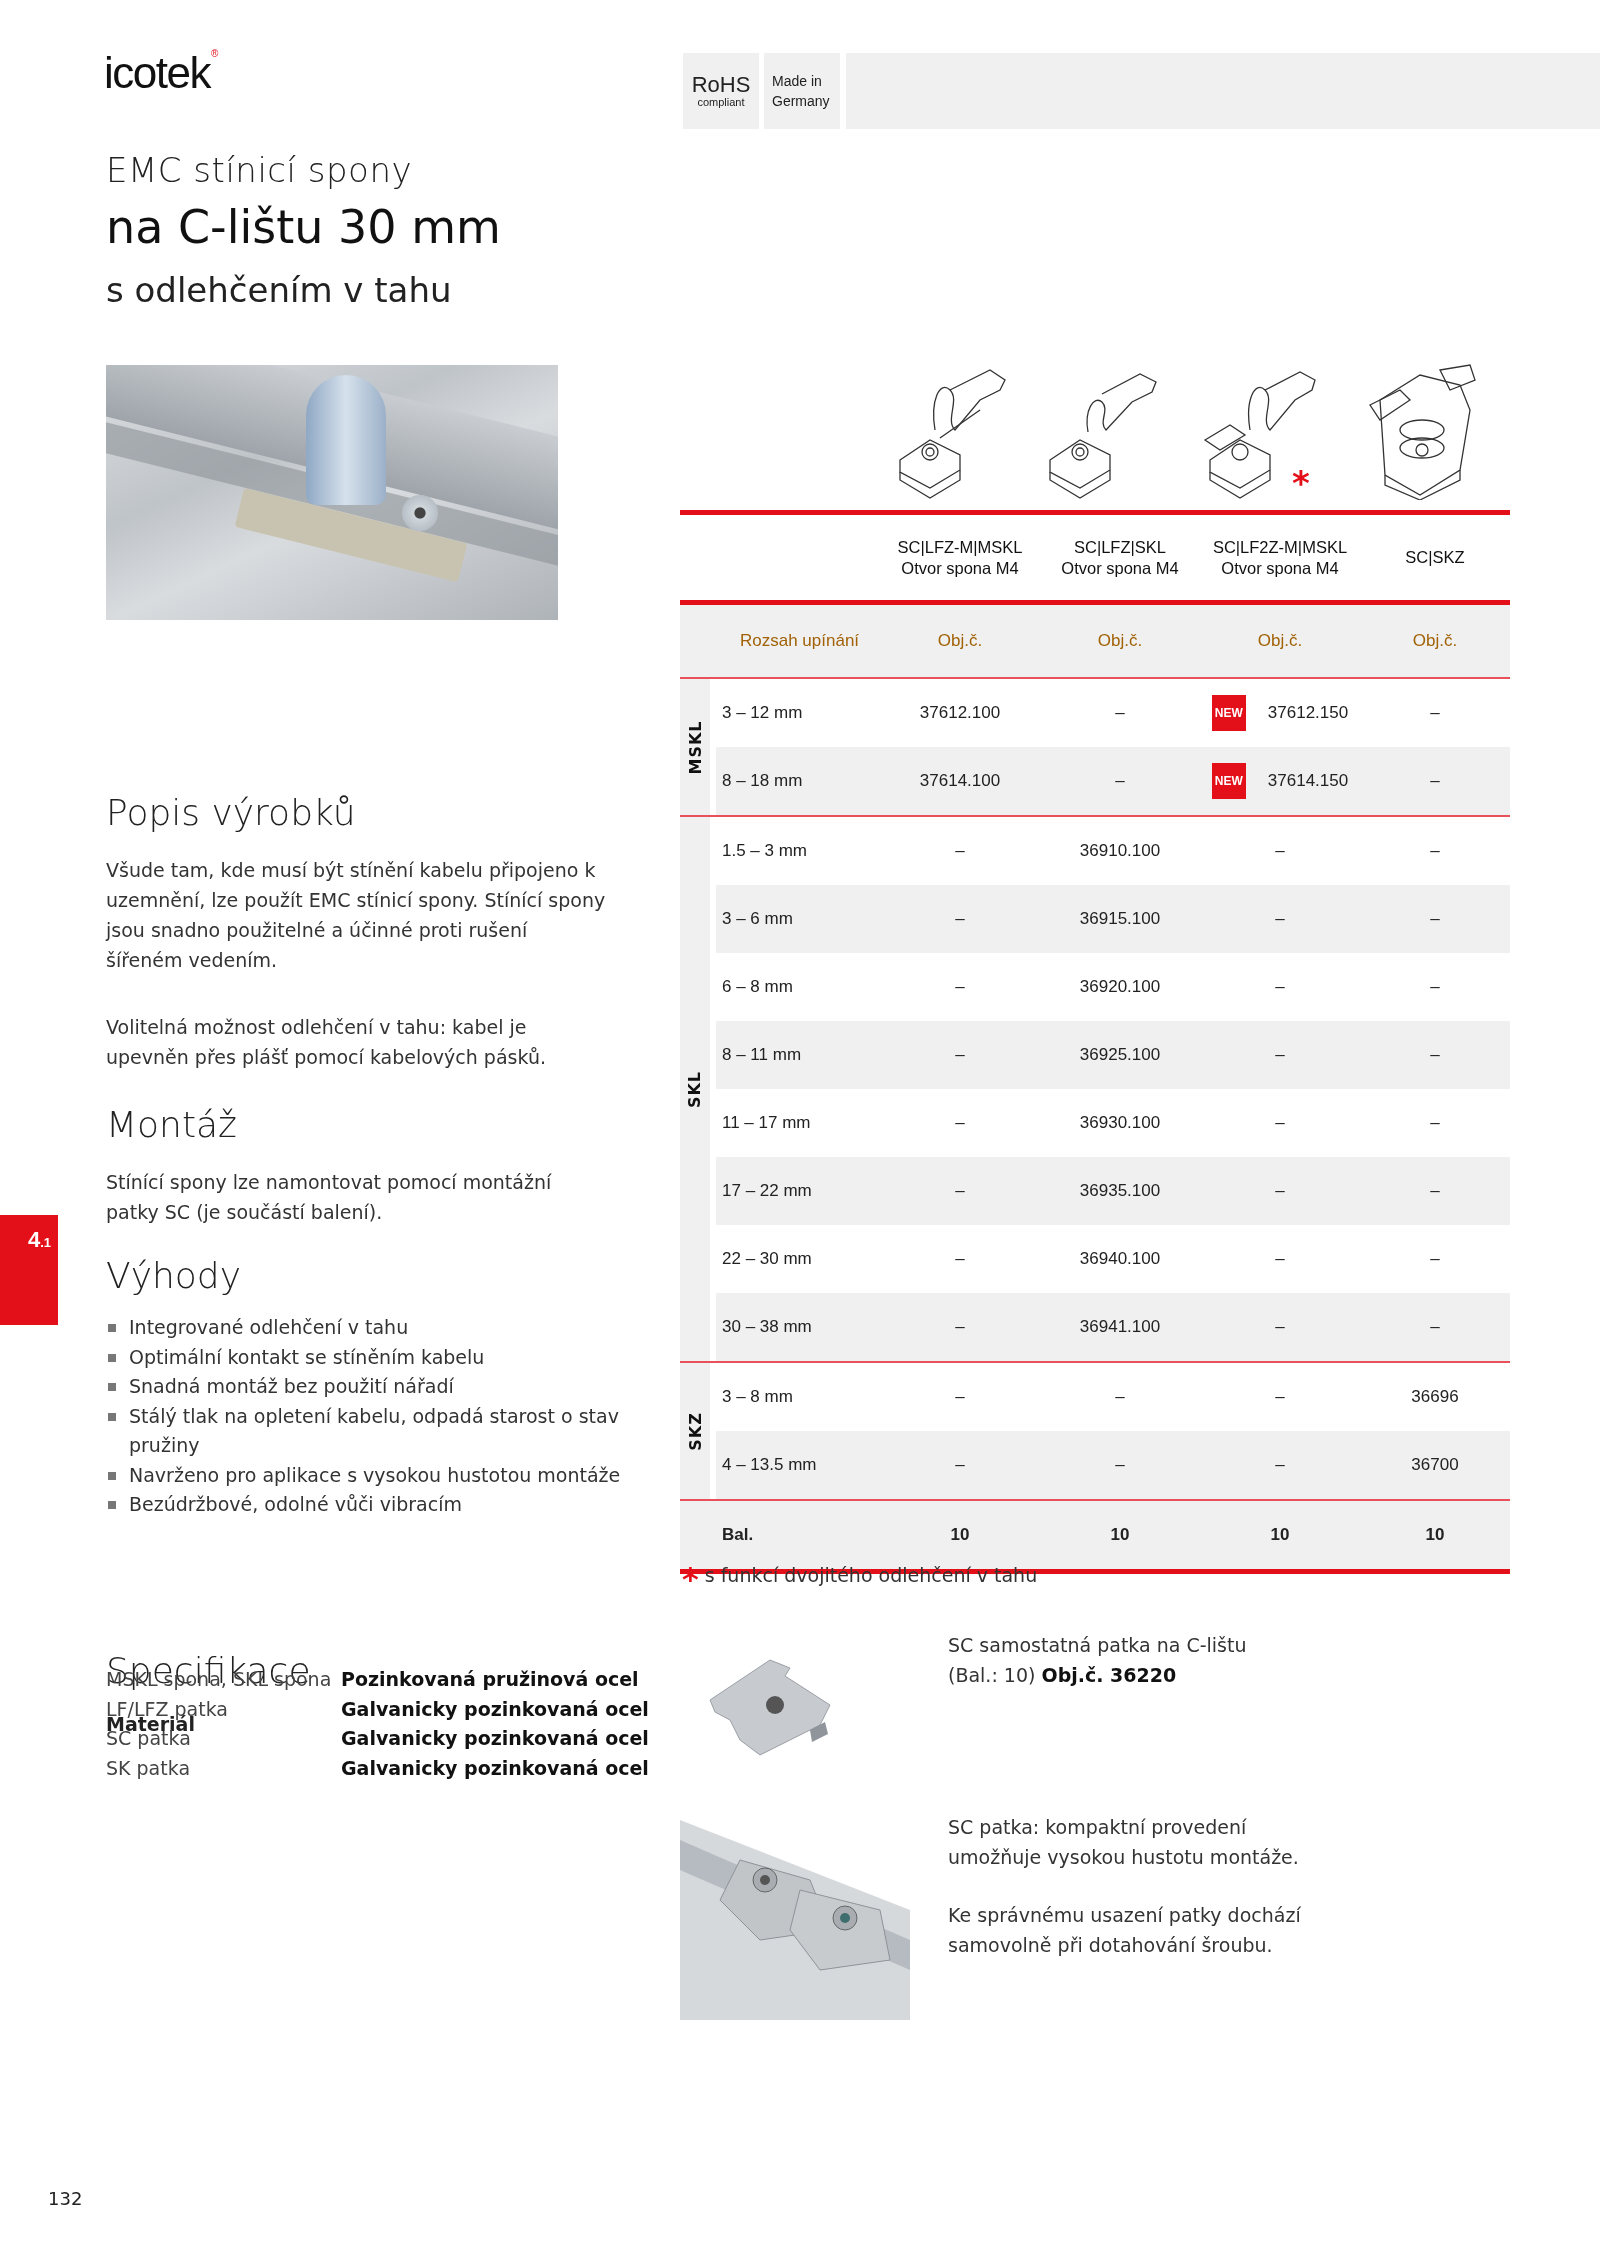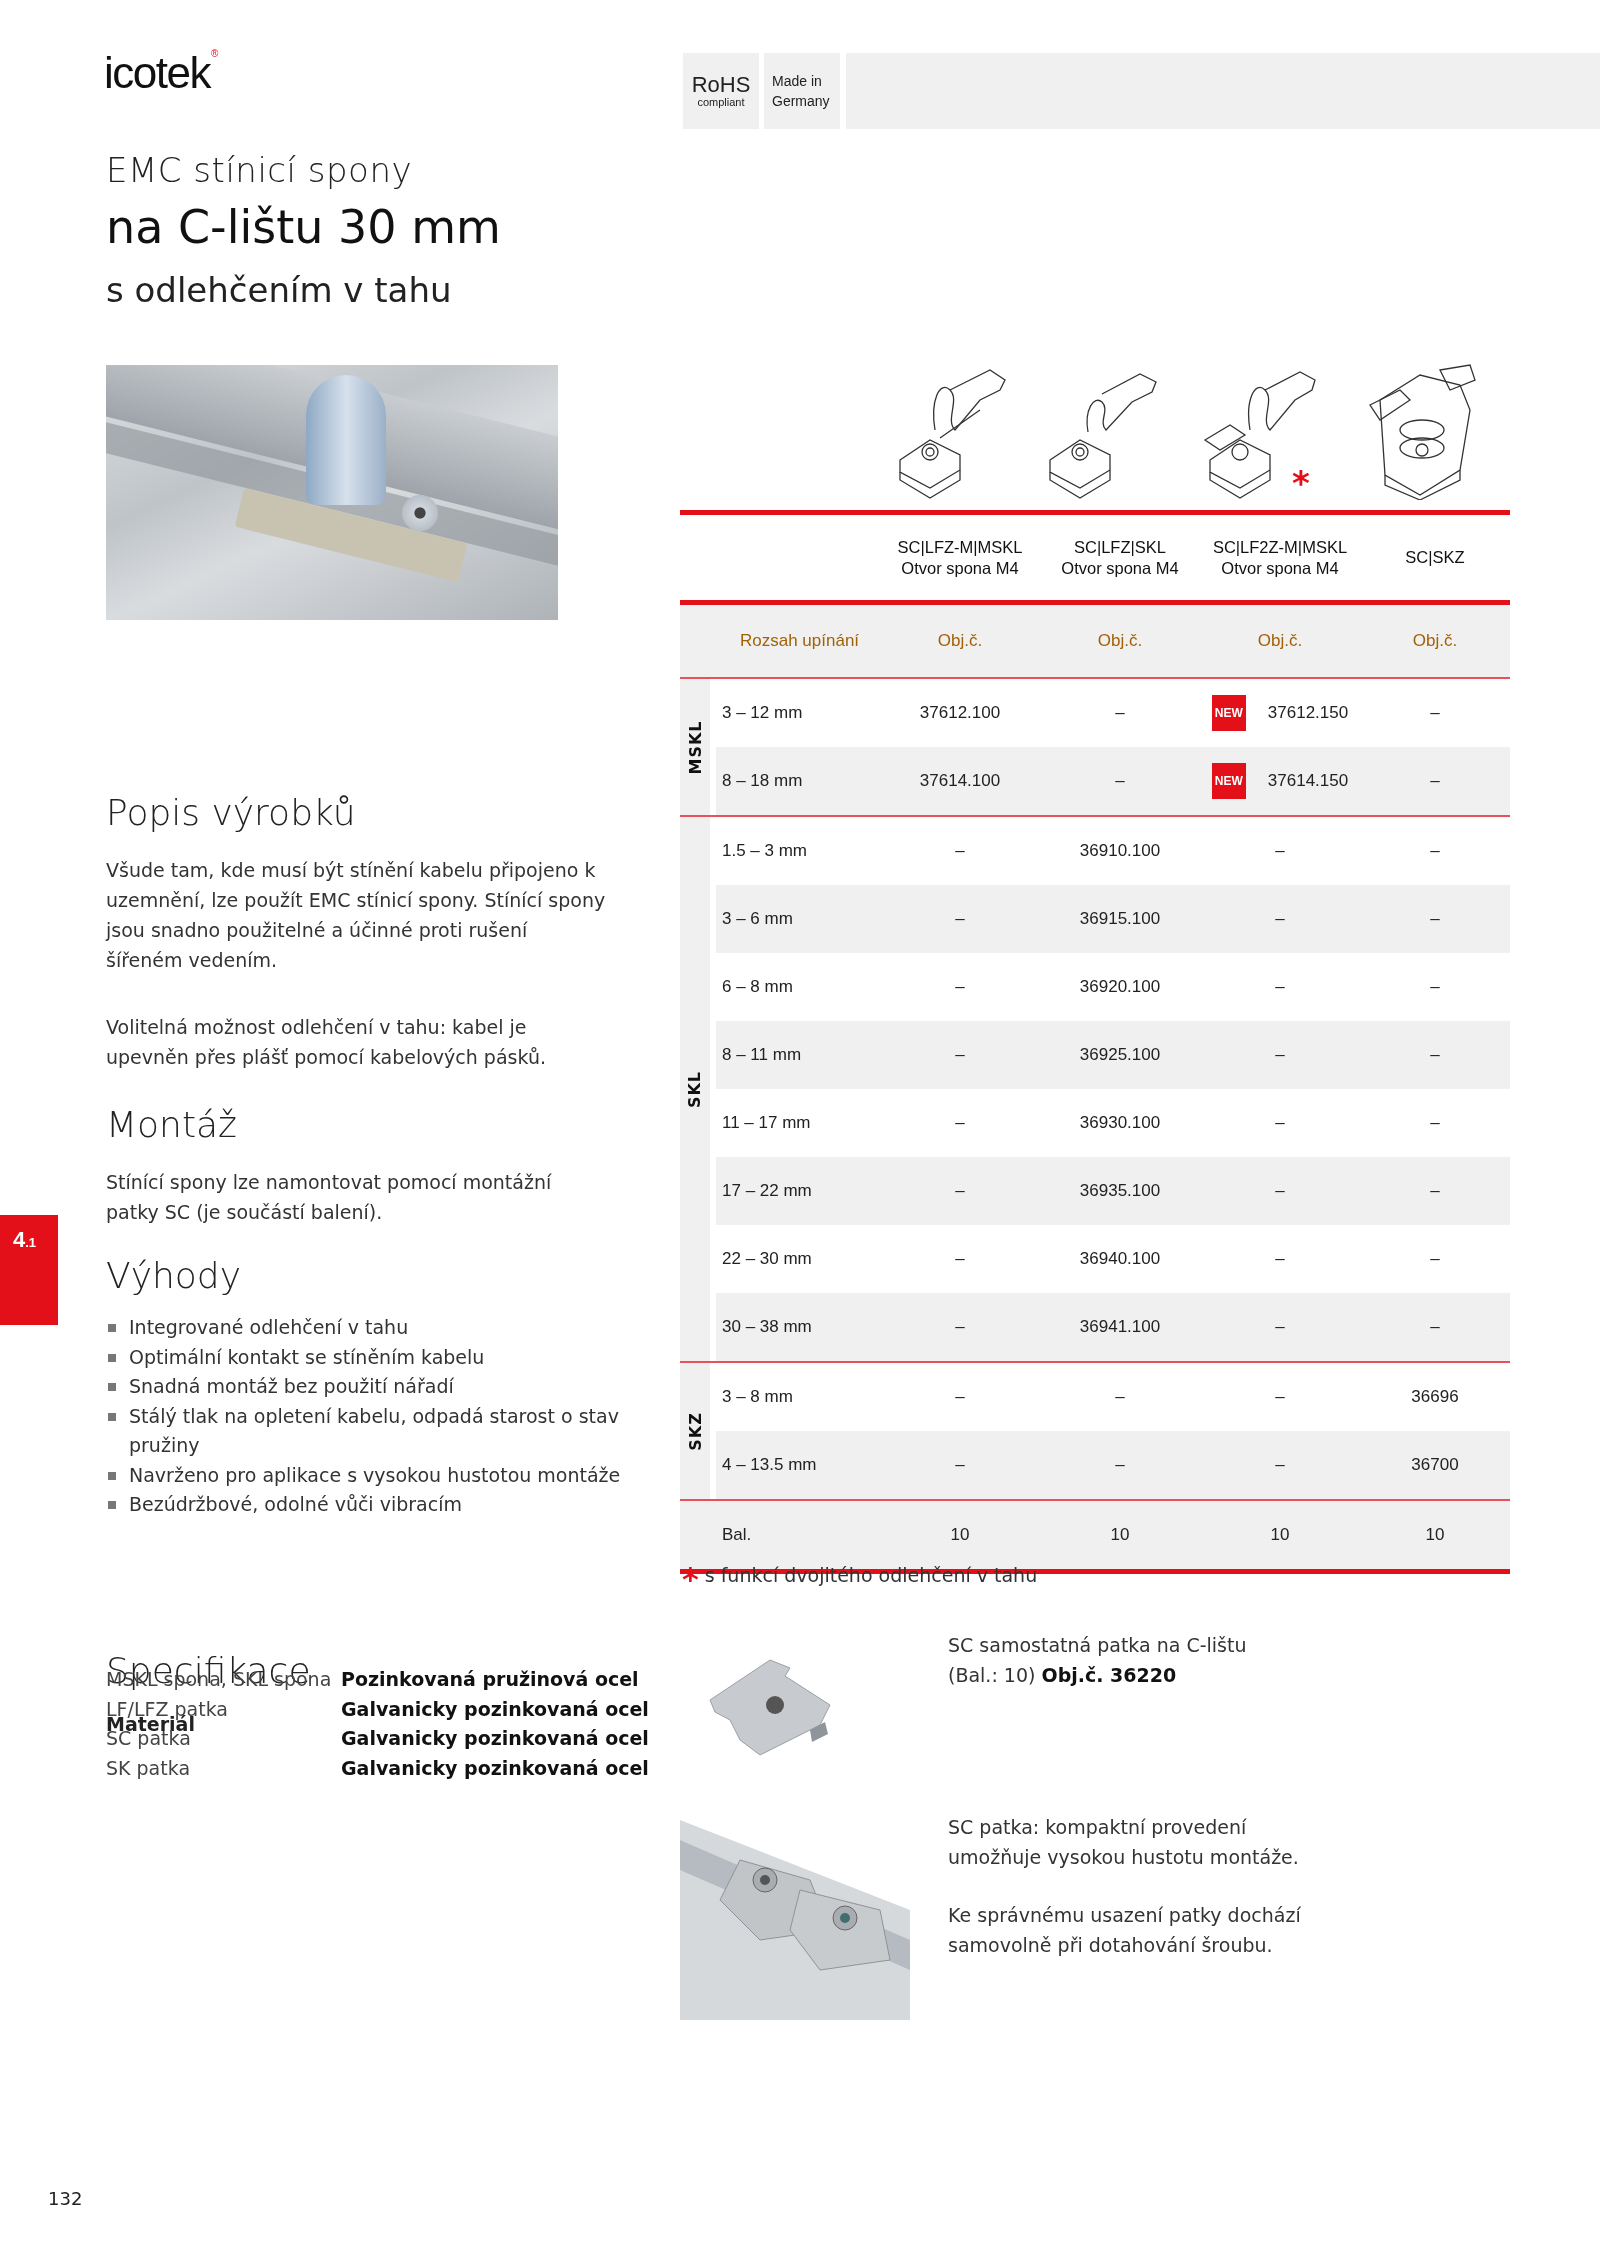--- a/index.html
+++ b/index.html
@@ -31,21 +31,21 @@
   .hero .rail-slot { position: absolute; left: -20px; top: 120px; width: 540px; height: 30px; background: #8c9297; transform: rotate(14deg); opacity: .6; }
   .hero .clip { position: absolute; left: 200px; top: 10px; width: 80px; height: 130px; border-radius: 40px 40px 10px 10px; background: linear-gradient(90deg,#8fa8c4,#d6e1ec,#9bb0c8); }
   .hero .foot { position: absolute; left: 130px; top: 150px; width: 230px; height: 40px; background: #c8c3b0; transform: rotate(14deg); border-radius: 4px; }
   .hero .screw { position: absolute; left: 296px; top: 130px; width: 36px; height: 36px; border-radius: 50%; background: radial-gradient(circle,#444 20%,#cfd6dc 24%,#a8b0b8 100%); }
 
   
   .h2 { left: 106px; font-size: 36px; font-weight: 300; color: #222; font-family: "DejaVu Sans", sans-serif; }
   .p { left: 106px; width: 500px; font-size: 19px; line-height: 30px; color: #333; font-family: "DejaVu Sans", sans-serif; }
 
   
-  .chapter { left: 0; top: 1215px; width: 58px; height: 110px; background: #e3101a; color: #fff; font-size: 22px; font-weight: bold; padding: 12px 0 0 13px; font-family: "Liberation Sans", sans-serif; }
+  .chapter { left: 0; top: 1215px; width: 58px; height: 110px; background: #e3101a; color: #fff; font-size: 22px; font-weight: bold; padding: 12px 0 0 28px; font-family: "Liberation Sans", sans-serif; }
   .chapter small { font-size: 13px; }
 
   
   .bullets { left: 106px; top: 1313px; width: 520px; list-style: none; }
   .bullets li { position: relative; padding-left: 23px; font-size: 19px; line-height: 29.5px; color: #333; }
   .bullets li::before { content: ""; position: absolute; left: 2px; top: 11px; width: 8px; height: 8px; background: #777; }
 
   
   .spec-h { left: 106px; top: 1713px; font-size: 19px; font-weight: 600; color: #222; }
   .spec-table { left: 106px; top: 1665px; font-size: 19px; line-height: 29.5px; }
@@ -71,21 +71,21 @@
   .group .glabel span { transform: rotate(-90deg); white-space: nowrap; font-size: 16px; font-weight: 600; letter-spacing: 1px; color: #111; }
   .group .gap { width: 6px; background: #fff; }
   .group .rows { flex: 1; }
   .row { height: 68px; display: grid; grid-template-columns: 164px 160px 160px 160px 150px; align-items: center; font-size: 17px; color: #222; font-family: "Liberation Sans", sans-serif; }
   .row.alt { background: #f0f0f0; }
   .row .c { text-align: center; }
   .row .c0 { padding-left: 6px; }
   .newcell { display: flex; align-items: center; justify-content: center; gap: 22px; }
   .new { background: #e3101a; color: #fff; font-size: 12px; font-weight: bold; padding: 7px 3px; line-height: 22px; }
 
-  .bal-row { height: 68px; background: #f0f0f0; display: grid; grid-template-columns: 36px 164px 160px 160px 160px 150px; align-items: center; font-size: 17px; color: #222; font-family: "Liberation Sans", sans-serif; }
+  .bal-row { height: 68px; background: #f0f0f0; display: grid; grid-template-columns: 36px 164px 160px 160px 160px 150px; align-items: center; font-size: 17px; color: #222; font-family: "Liberation Sans", sans-serif; font-weight: bold; }
   .bal-row .c { text-align: center; }
   .bal-row .c0 { padding-left: 6px; }
 
   .footnote { left: 682px; top: 1560px; font-size: 19px; color: #333; }
   .footnote .star { font-size: 32px; color: #e3101a; font-weight: bold; vertical-align: -8px; margin-right: 6px; }
 
   
   .foot-photo1 { left: 700px; top: 1650px; width: 140px; height: 110px; }
   .foot-photo2 { left: 680px; top: 1820px; width: 230px; height: 200px; overflow: hidden; }
   .br-text { left: 948px; width: 520px; font-size: 19px; line-height: 30px; color: #333; }

